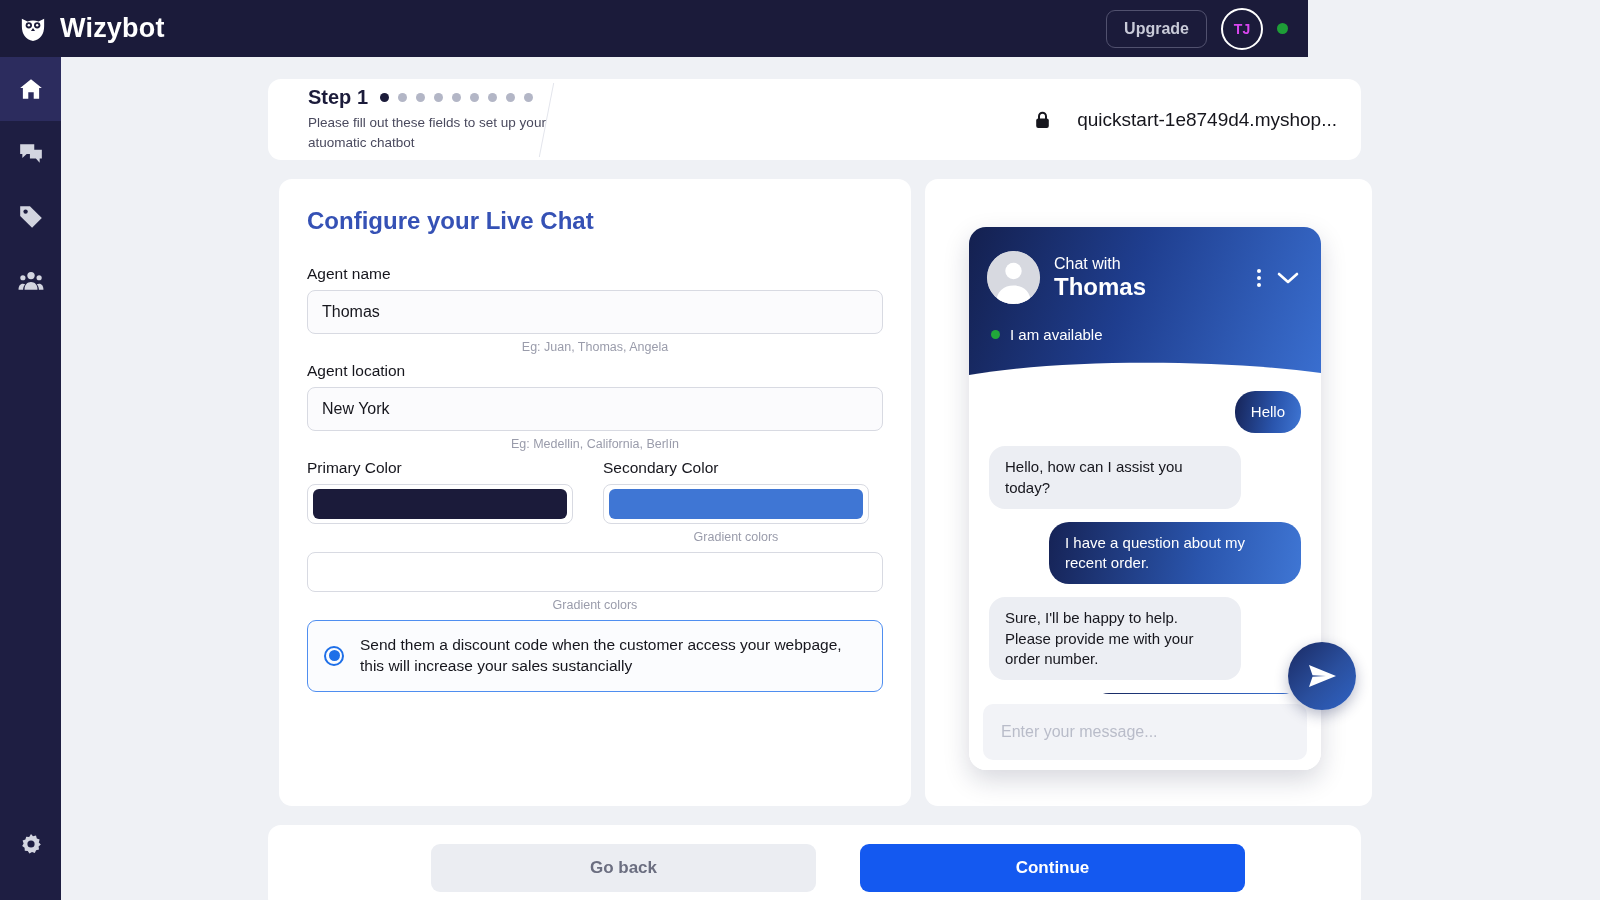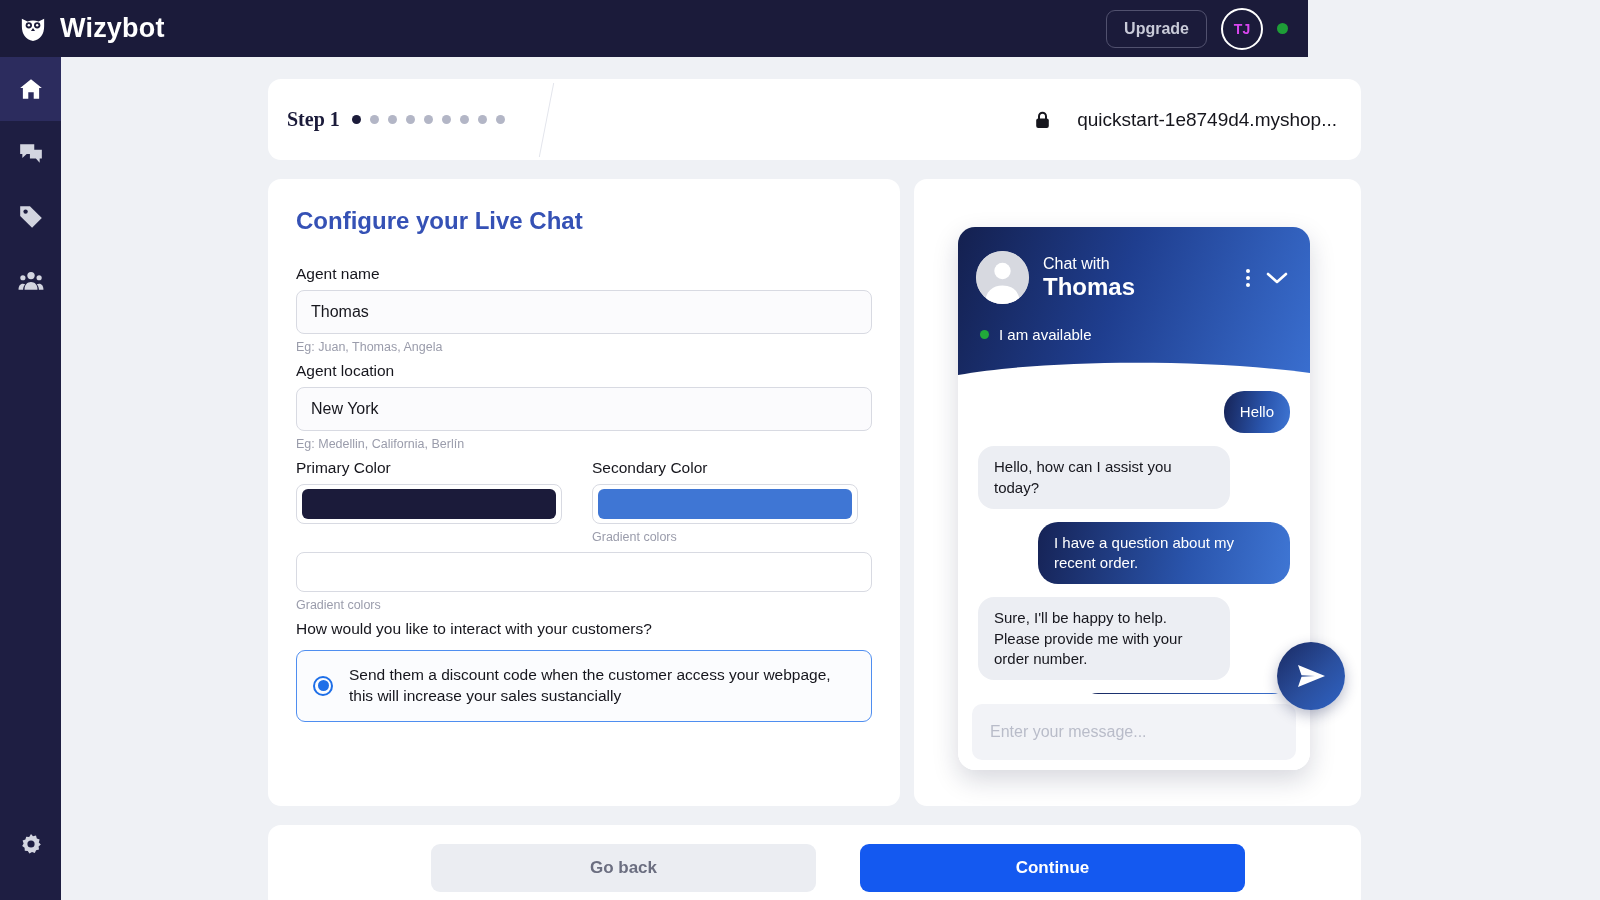--- a/index.html
+++ b/index.html
@@ -50,47 +50,47 @@
   .side-item.active svg { fill: #ffffff; }
   .side-bottom { position: absolute; bottom: 24px; left: 0; }
 
   
   .main { position: absolute; top: 57px; left: 61px; width: 1539px; height: 843px; }
 
   .step-card {
     position: absolute; left: 207px; top: 22px; width: 1093px; height: 81px;
     background: #ffffff; border-radius: 13px; display: flex; align-items: center;
   }
-  .step-left { padding-left: 19px; width: 278px; font-family: Liberation Serif, serif; }
+  .step-left { padding-left: 40px; width: 278px; }
   .step-title-row { display: flex; align-items: center; gap: 12px; }
   .step-title { font-size: 20px; font-weight: 700; color: #1b1b3a; }
   .dots { display: flex; align-items: center; gap: 9px; }
   .dot { width: 9px; height: 9px; border-radius: 50%; background: #b3b6c6; }
   .dot.active { background: #1b1b3a; }
   .step-sub { font-size: 13.5px; color: #4a4a5e; line-height: 1.45; margin-top: 4px; max-width: 240px; }
   .step-divider { width: 1px; height: 74px; background: #e3e5ec; transform: skewX(-11deg); margin-left: 0px; }
   .store-url {
     margin-left: auto; margin-right: 24px; display: flex; align-items: center; gap: 26px;
     font-size: 19px; color: #16161d;
   }
   .lock-icon { display: block; }
 
-  .panels { position: absolute; left: 207px; top: 122px; display: flex; gap: 14px; }
+  .panels { position: absolute; left: 218px; top: 122px; display: flex; gap: 14px; }
   .form-card {
     width: 632px; height: 627px; background: #ffffff; border-radius: 13px;
     padding: 28px 28px 0 28px;
   }
   .form-title { font-size: 24px; font-weight: 700; color: #3551b5; margin-bottom: 30px; }
   .field-label { font-size: 15.5px; color: #16161d; margin-bottom: 7px; }
   .text-input {
     width: 100%; height: 44px; border: 1px solid #d8dae2; border-radius: 8px;
     background: #fbfbfd; padding: 0 14px; font-size: 16px; color: #16161d;
     font-family: "Liberation Sans", sans-serif;
   }
-  .hint { font-size: 12.5px; color: #9a9cab; text-align: left; margin-top: 6px; margin-bottom: 8px; }
+  .hint { font-size: 12.5px; color: #9a9cab; text-align: center; margin-top: 6px; margin-bottom: 8px; }
 
   .color-row { display: flex; gap: 30px; }
   .color-col { width: 266px; }
   .color-box {
     width: 100%; height: 40px; border: 1px solid #d8dae2; border-radius: 8px;
     background: #ffffff; padding: 4px 5px; cursor: pointer;
   }
   .swatch { width: 100%; height: 100%; border-radius: 6px; }
 
   .font-color-box {
@@ -256,20 +256,21 @@
           <i class="dot"></i>
           <i class="dot"></i>
           <i class="dot"></i>
           <i class="dot"></i>
           <i class="dot"></i>
           <i class="dot"></i>
           <i class="dot"></i>
           <i class="dot"></i>
         </span>
       </div>
+      <div class="step-sub">Please fill out these fields to set up your atuomatic chatbot</div>
     </div>
     <div class="step-divider"></div>
     <div class="store-url">
       <svg class="lock-icon" width="17" height="20" viewBox="0 0 17 20">
         <path d="M4 9 V6.2 A4.5 4.5 0 0 1 13 6.2 V9 H11 V6.2 A2.5 2.5 0 0 0 6 6.2 V9 Z" fill="#16161d"></path>
         <rect x="2.2" y="8.6" width="12.6" height="9.4" rx="2" fill="#16161d"></rect>
       </svg>
       <span>quickstart-1e8749d4.myshop...</span>
     </div>
   </div>
@@ -299,21 +300,20 @@
           <div class="color-box">
             <div class="swatch" id="secondary-swatch" style="background: rgb(63, 118, 212);"></div>
           </div>
           <div class="hint">Gradient colors</div>
         </div>
       </div>
 
       <div class="font-color-box"></div>
       <div class="hint">Gradient colors</div>
 
-      <div class="question">How would you like to interact with your customers?</div>
       <div class="radio-option">
         <span class="radio-outer">
           <span class="radio-inner"></span>
         </span>
         <span class="radio-text">Send them a discount code when the customer access your webpage, this will increase your sales sustancially</span>
       </div>
     </div>
 
     <div class="preview-card">
       <div class="chat-widget">

